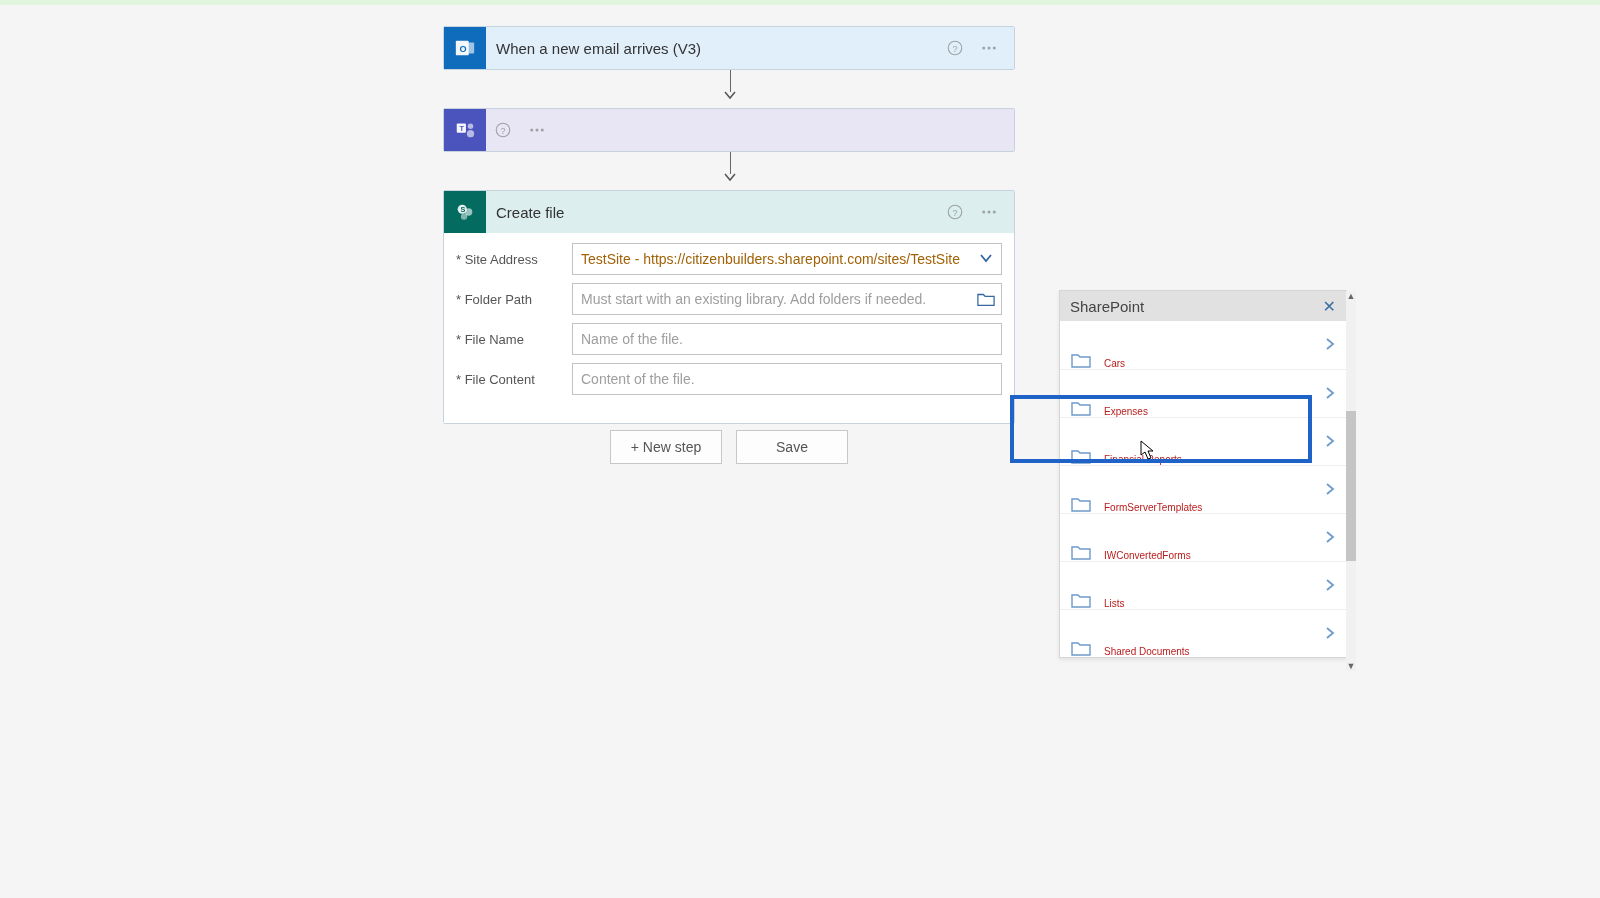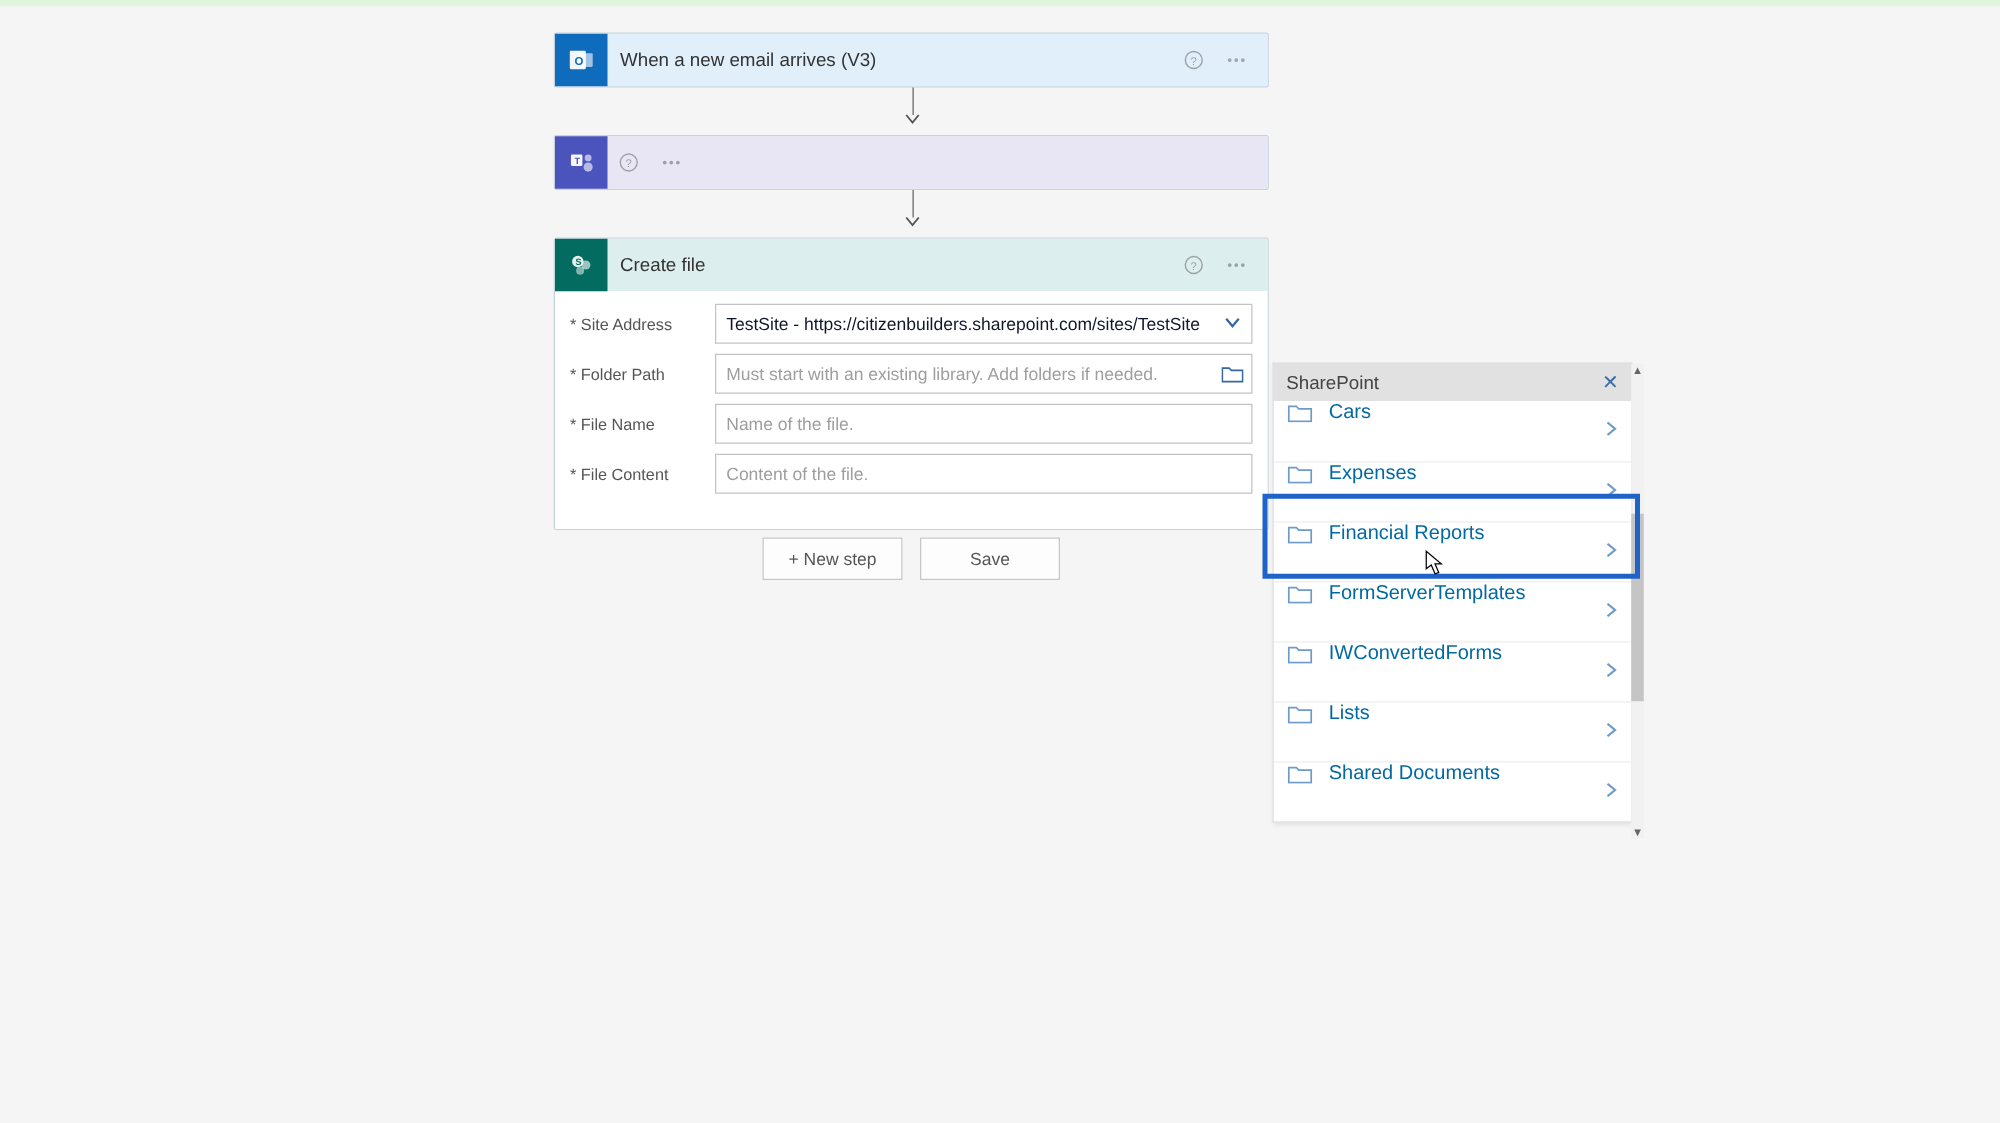--- a/index.html
+++ b/index.html
@@ -127,21 +127,21 @@
     background: #fff;
   }
   .field-input::placeholder { color: #9e9e9e; }
   .site-dropdown {
     display: flex;
     align-items: center;
     height: 32px;
     border: 1px solid #c3c3c3;
     padding: 0 8px;
     font-size: 14px;
-    color: #0f172a;
+    color: #a16207;
     background: #fff;
     justify-content: space-between;
   }
   .site-dropdown span { overflow: hidden; text-overflow: ellipsis; white-space: nowrap; }
   .chev { color: #3666a3; }
   .folder-trail-icon {
     position: absolute;
     right: 6px;
     top: 6px;
     width: 20px;
@@ -170,21 +170,21 @@
     color: #555;
     display: inline-flex;
     align-items: center;
     justify-content: center;
     cursor: pointer;
   }
 
   .picker {
     position: absolute;
     top: 290px;
-    left: 1018px;
+    left: 1059px;
     width: 288px;
     background: #fff;
     border: 1px solid #d6d6d6;
     box-shadow: 0 2px 4px rgba(0,0,0,0.08);
   }
   .picker-header {
     height: 30px;
     background: #e1e1e1;
     display: flex;
     align-items: center;
@@ -195,24 +195,24 @@
   }
   .picker-close { cursor: pointer; color:#3a6ea5; font-size:16px; }
   .picker-body {
     position: relative;
     max-height: 380px;
   }
   .picker-item {
     height: 48px;
     border-top: 1px solid #eee;
     display: flex;
-    align-items: flex-start;
+    align-items: flex-end;
     padding: 0 10px;
-    font-size: 16px;
-    color: #0369a1;
+    font-size: 10px;
+    color: #b91c1c;
     cursor: pointer;
     position: relative;
     background: #fff;
   }
   .picker-item:first-child { border-top: none; }
   .picker-item .folder-ic {
     width: 22px; height: 18px; margin-right: 12px;
     display:flex; align-items:center; justify-content:center;
     color:#6c9bc9;
   }

